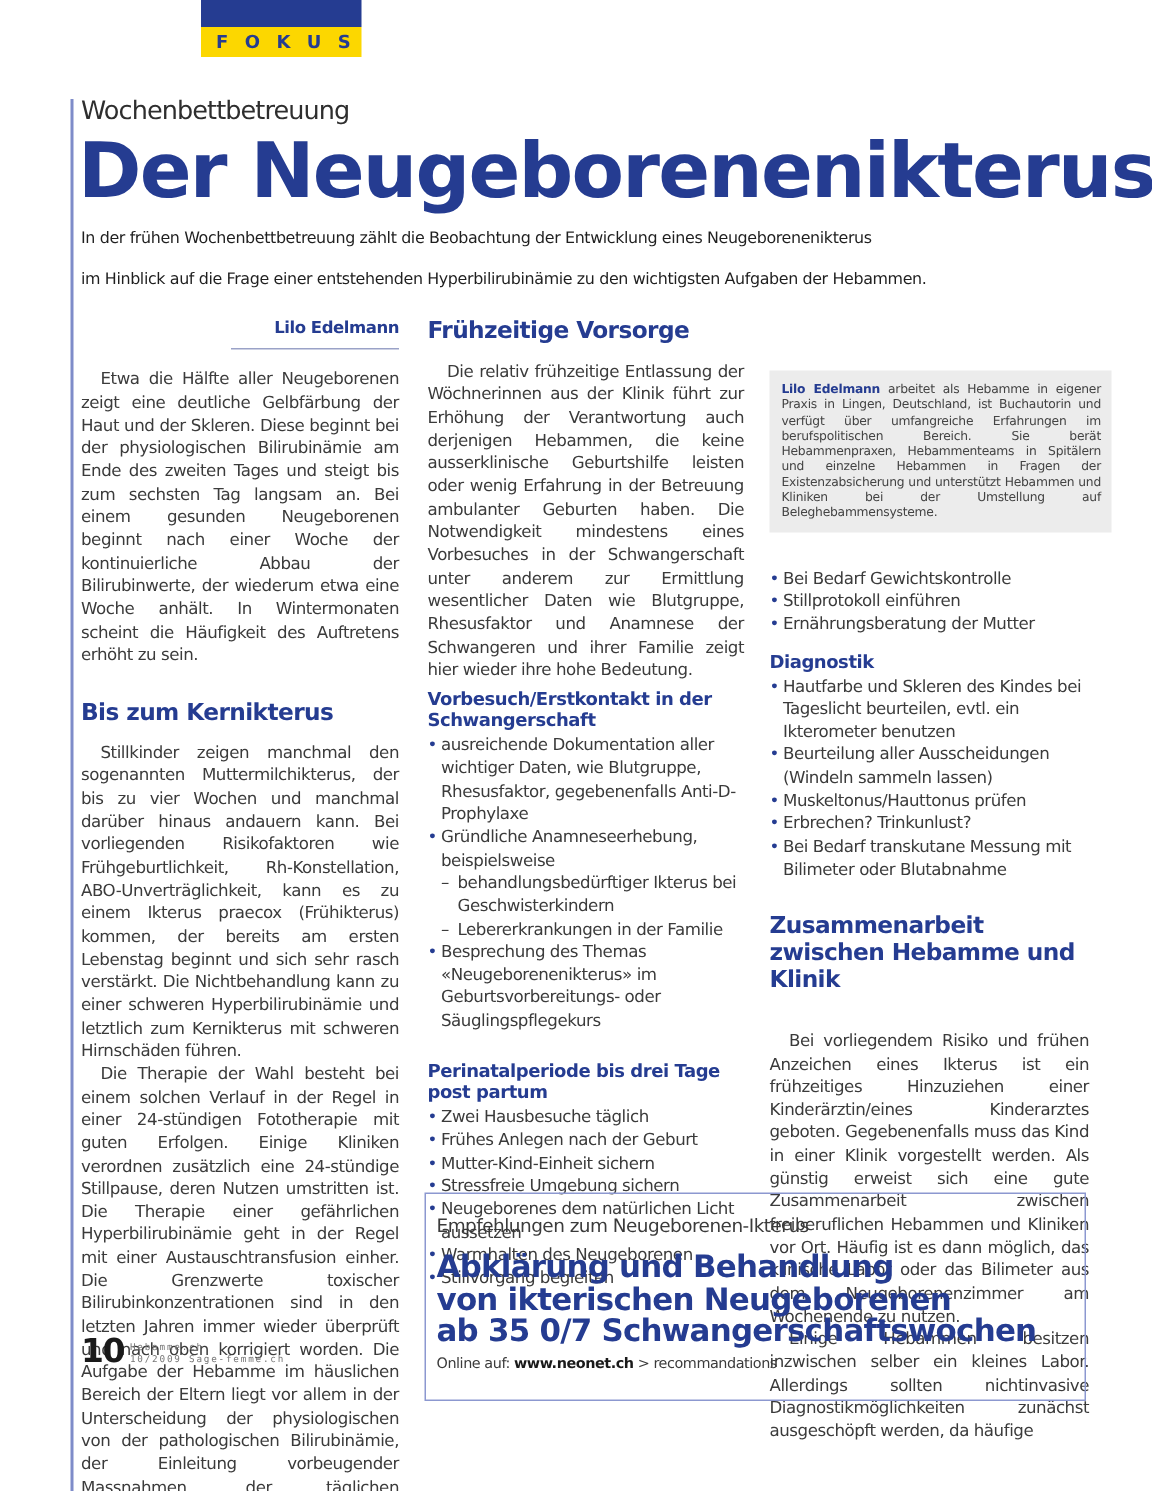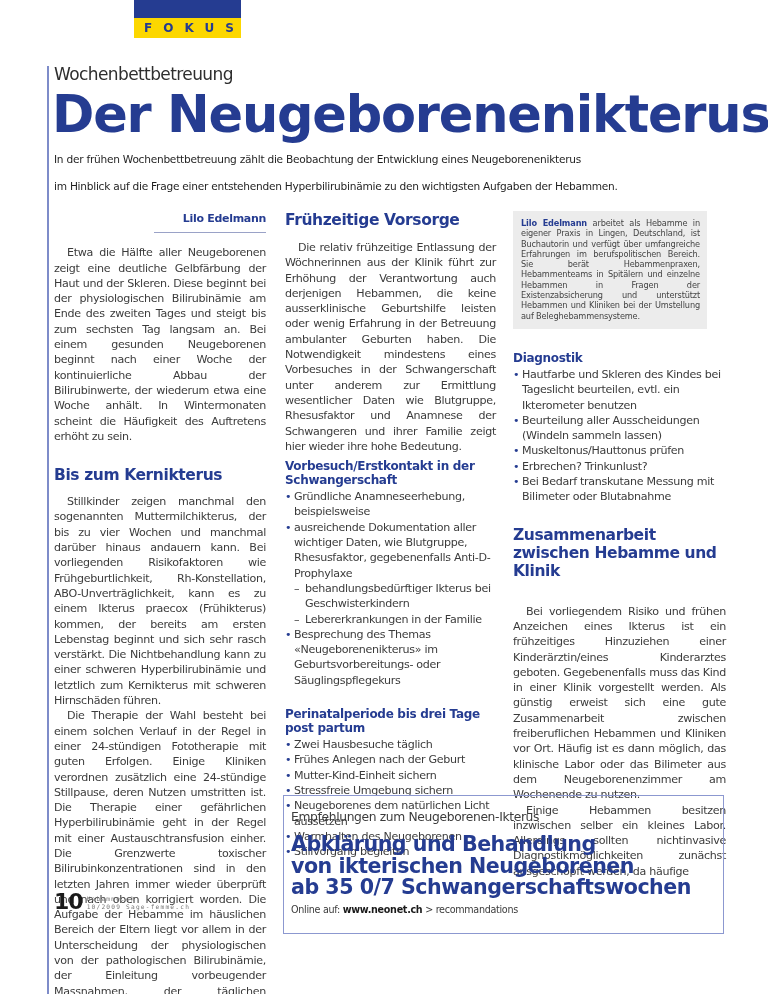--- a/index.html
+++ b/index.html
@@ -27,21 +27,21 @@
   .author { text-align: right; color: #253c91; font-weight: bold; font-size: 11px; padding-bottom: 6px; border-bottom: 1px solid #9aa2c7; margin-left: 100px; margin-bottom: 12px; }
   p.body { text-align: justify; text-indent: 13px; hyphens: auto; }
   h2.sec { color: #253c91; font-weight: bold; font-size: 15.5px; line-height: 18px; letter-spacing: -0.4px; margin: 0 0 10px 0; }
   h3.sub { color: #253c91; font-weight: bold; font-size: 12px; line-height: 14px; letter-spacing: -0.3px; margin: 0 0 2px 0; }
   ul.blt { list-style: none; }
   ul.blt li { position: relative; padding-left: 9px; }
   ul.blt li::before { content: "•"; position: absolute; left: 0; color: #253c91; }
   ul.blt li.dash { padding-left: 20px; }
   ul.blt li.dash::before { content: "–"; left: 9px; color: #3b3b3b; }
 
-  .bio { background: #ececec; padding: 7px 7px 8px 8px; font-size: 8.2px; line-height: 10.3px; color: #444; text-align: justify; letter-spacing: -0.15px; width: 194px; }
+  .bio { background: #ececec; padding: 7px 7px 8px 8px; font-size: 8.2px; line-height: 10.3px; color: #444; text-align: justify; letter-spacing: -0.15px; width: 228px; margin-top: 36px; }
   .bio .bio-name { color: #253c91; font-weight: bold; }
 
   .footer { position: absolute; left: 54px; top: 892px; display: flex; align-items: flex-end; }
   .pagenum { font-size: 22px; font-weight: bold; color: #1a1a1a; line-height: 20px; letter-spacing: -1px; }
   .pub { margin-left: 4px; font-size: 6.2px; line-height: 7.5px; color: #777; letter-spacing: 1.2px; font-family: "DejaVu Sans Mono", monospace; padding-bottom: 2px; }
 
   .box { position: absolute; left: 283px; top: 795px; width: 441px; height: 139px; border: 1.5px solid #8c98d0; padding: 14px 7px; }
   .box-kicker { font-size: 12.3px; color: #3b3b3b; letter-spacing: -0.35px; line-height: 14px; }
   .box-title { margin-top: 10px; font-size: 20.6px; font-weight: bold; color: #253c91; line-height: 21.5px; letter-spacing: -0.5px; }
   .box-source { margin-top: 4px; font-size: 9.6px; color: #3b3b3b; letter-spacing: -0.3px; line-height: 12px; white-space: nowrap; }
@@ -69,43 +69,48 @@
   <h2 class="sec" style="margin-top:22px;">Bis zum Kernikterus</h2>
   <p class="body" lang="de">Stillkinder zeigen manchmal den sogenannten Muttermilchikterus, der bis zu vier Wochen und manchmal darüber hinaus andauern kann. Bei vorliegenden Risikofaktoren wie Frühgeburtlichkeit, Rh-Konstellation, ABO-Unverträglichkeit, kann es zu einem Ikterus praecox (Frühikterus) kommen, der bereits am ersten Lebenstag beginnt und sich sehr rasch verstärkt. Die Nichtbehandlung kann zu einer schweren Hyperbilirubinämie und letztlich zum Kernikterus mit schweren Hirnschäden führen.</p>
   <p class="body" lang="de">Die Therapie der Wahl besteht bei einem solchen Verlauf in der Regel in einer 24-stündigen Fototherapie mit guten Erfolgen. Einige Kliniken verordnen zusätzlich eine 24-stündige Stillpause, deren Nutzen umstritten ist. Die Therapie einer gefährlichen Hyperbilirubinämie geht in der Regel mit einer Austauschtransfusion einher. Die Grenzwerte toxischer Bilirubinkonzentrationen sind in den letzten Jahren immer wieder überprüft und nach oben korrigiert worden. Die Aufgabe der Hebamme im häuslichen Bereich der Eltern liegt vor allem in der Unterscheidung der physiologischen von der pathologischen Bilirubinämie, der Einleitung vorbeugender Massnahmen, der täglichen Beobachtung des Kindes, der konsequenten Anleitung und Aufklärung der Eltern sowie der Bereitstellung unterstützender Mittel zur Abwendung einer pathologischen Entwicklung und letztlich gegebenenfalls in der Hinzuziehung ärztlicher Hilfe.</p>
 </div>
 
 <div class="col col2">
   <h2 class="sec" style="margin-bottom:11px;">Frühzeitige Vorsorge</h2>
   <p class="body" lang="de">Die relativ frühzeitige Entlassung der Wöchnerinnen aus der Klinik führt zur Erhöhung der Verantwortung auch derjenigen Hebammen, die keine ausserklinische Geburtshilfe leisten oder wenig Erfahrung in der Betreuung ambulanter Geburten haben. Die Notwendigkeit mindestens eines Vorbesuches in der Schwangerschaft unter anderem zur Ermittlung wesentlicher Daten wie Blutgruppe, Rhesusfaktor und Anamnese der Schwangeren und ihrer Familie zeigt hier wieder ihre hohe Bedeutung.</p>
   <h3 class="sub" style="margin-top:5px;">Vorbesuch/Erstkontakt in der Schwangerschaft</h3>
   <ul class="blt">
+    <li>ausreichende Dokumentation aller wichtiger Daten, wie Blutgruppe, Rhesusfaktor, gegebenenfalls Anti-D-Prophylaxe</li>
     <li>Gründliche Anamneseerhebung, beispielsweise</li>
-    <li>ausreichende Dokumentation aller wichtiger Daten, wie Blutgruppe, Rhesusfaktor, gegebenenfalls Anti-D-Prophylaxe</li>
     <li class="dash">behandlungsbedürftiger Ikterus bei Geschwisterkindern</li>
     <li class="dash">Lebererkrankungen in der Familie</li>
     <li>Besprechung des Themas «Neugeborenenikterus» im Geburtsvorbereitungs- oder Säuglingspflegekurs</li>
   </ul>
   <h3 class="sub" style="margin-top:19px;">Perinatalperiode bis drei Tage post partum</h3>
   <ul class="blt">
     <li>Zwei Hausbesuche täglich</li>
     <li>Frühes Anlegen nach der Geburt</li>
     <li>Mutter-Kind-Einheit sichern</li>
     <li>Stressfreie Umgebung sichern</li>
     <li>Neugeborenes dem natürlichen Licht aussetzen</li>
     <li>Warmhalten des Neugeborenen</li>
     <li>Stillvorgang begleiten</li>
   </ul>
 </div>
 
 <div class="col col3">
   <div class="bio">
     <span class="bio-name">Lilo Edelmann</span><span> arbeitet als Hebamme in eigener Praxis in Lingen, Deutschland, ist Buchautorin und verfügt über umfangreiche Erfahrungen im berufspolitischen Bereich. Sie berät Hebammenpraxen, Hebammenteams in Spitälern und einzelne Hebammen in Fragen der Existenzabsicherung und unterstützt Hebammen und Kliniken bei der Umstellung auf Beleghebammensysteme.</span>
   </div>
-  <h3 class="sub" style="margin-top:22px;">Diagnostik</h3>
+  <ul class="blt" style="margin-top:23px;">
+    <li>Bei Bedarf Gewichtskontrolle</li>
+    <li>Stillprotokoll einführen</li>
+    <li>Ernährungsberatung der Mutter</li>
+  </ul>
+  <h3 class="sub" style="margin-top:10px;">Diagnostik</h3>
   <ul class="blt">
     <li>Hautfarbe und Skleren des Kindes bei Tageslicht beurteilen, evtl. ein Ikterometer benutzen</li>
     <li>Beurteilung aller Ausscheidungen (Windeln sammeln lassen)</li>
     <li>Muskeltonus/Hauttonus prüfen</li>
     <li>Erbrechen? Trinkunlust?</li>
     <li>Bei Bedarf transkutane Messung mit Bilimeter oder Blutabnahme</li>
   </ul>
   <h2 class="sec" style="margin-top:21px; margin-bottom:24px;">Zusammenarbeit zwischen Hebamme und Klinik</h2>
   <p class="body" lang="de">Bei vorliegendem Risiko und frühen Anzeichen eines Ikterus ist ein frühzeitiges Hinzuziehen einer Kinderärztin/eines Kinderarztes geboten. Gegebenenfalls muss das Kind in einer Klinik vorgestellt werden. Als günstig erweist sich eine gute Zusammenarbeit zwischen freiberuflichen Hebammen und Kliniken vor Ort. Häufig ist es dann möglich, das klinische Labor oder das Bilimeter aus dem Neugeborenenzimmer am Wochenende zu nutzen.</p>
   <p class="body" lang="de">Einige Hebammen besitzen inzwischen selber ein kleines Labor. Allerdings sollten nichtinvasive Diagnostikmöglichkeiten zunächst ausgeschöpft werden, da häufige</p>

